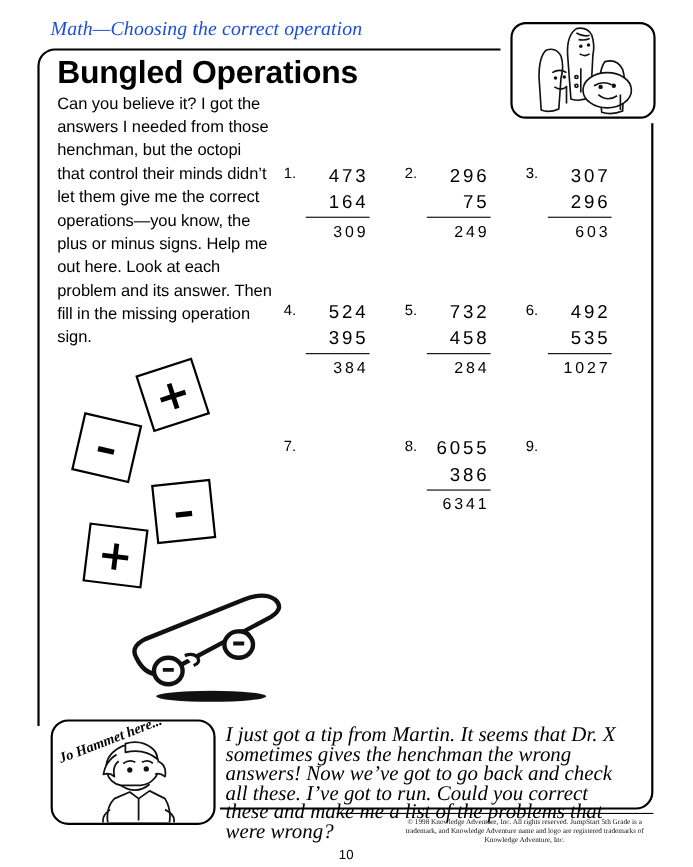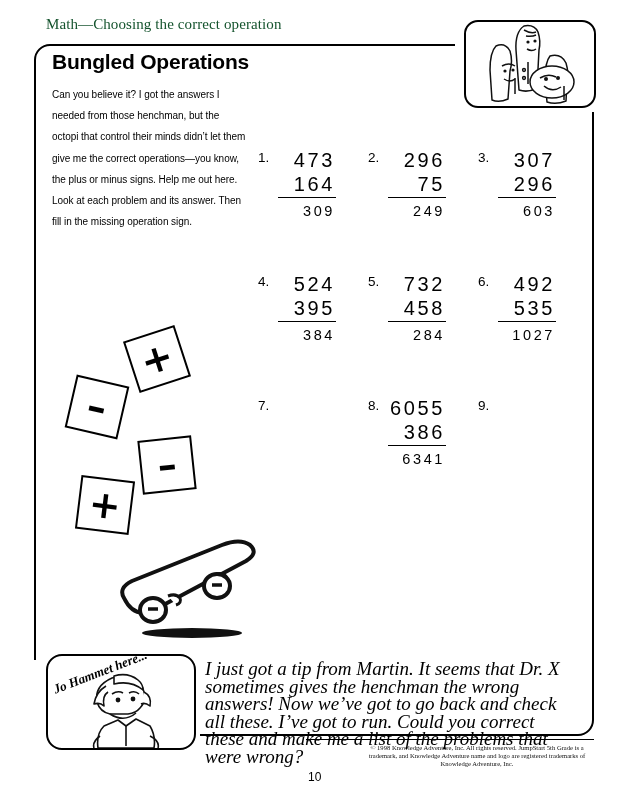--- a/index.html
+++ b/index.html
@@ -15,22 +15,23 @@
     font-family: "Liberation Sans", sans-serif;
     color: #000;
   }
 
   
   .running-head {
     position: absolute;
     left: 46px;
     top: 16px;
     font-family: "Liberation Serif", serif;
-    font-size: 15px;
-    color: #14532d;
+    font-style: italic;
+    font-size: 18px;
+    color: #1d4ed8;
     letter-spacing: .1px;
     white-space: nowrap;
   }
 
   
   .panel {
     position: absolute;
     left: 34px;
     top: 44px;
     width: 560px;
@@ -59,33 +60,33 @@
     height: 90px;
     background: #fff;
     z-index: 3;
   }
 
   
   .title {
     position: absolute;
     left: 52px;
     top: 50px;
-    font-size: 21px;
+    font-size: 29px;
     font-weight: bold;
     letter-spacing: -0.2px;
     z-index: 6;
   }
 
   
   .intro {
     position: absolute;
     left: 52px;
     top: 84px;
     width: 196px;
-    font-size: 10px;
+    font-size: 15px;
     line-height: 21.2px;
     letter-spacing: -0.05px;
     z-index: 6;
   }
 
   
   .problems {
     position: absolute;
     left: 258px;
     top: 148px;
@@ -111,21 +112,21 @@
     padding-top: 2px;
     flex: none;
   }
   .prob-stack {
     display: flex;
     flex-direction: column;
     align-items: flex-end;
     min-width: 58px;
   }
   .prob-stack .digits {
-    font-size: 20px;
+    font-size: 17px;
     letter-spacing: 2.6px;
     line-height: 24px;
     text-align: center;
     padding-right: 1px;
   }
   .prob-stack .rule {
     border-top: 1.6px solid #000;
     width: 100%;
     margin-top: 1px;
     margin-bottom: 2px;

